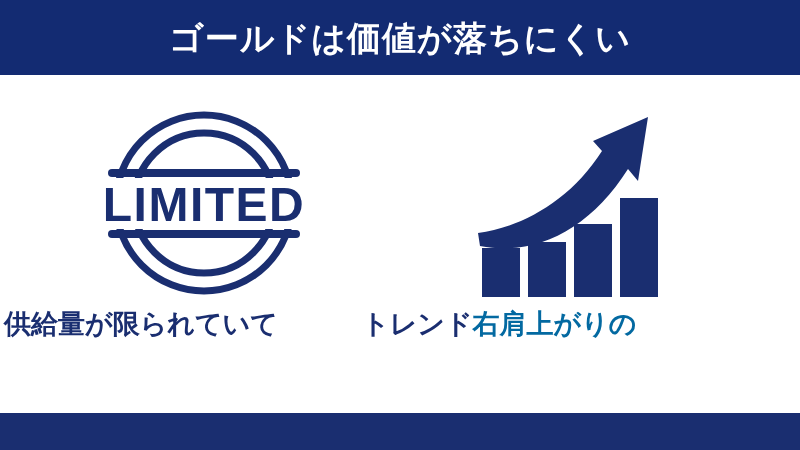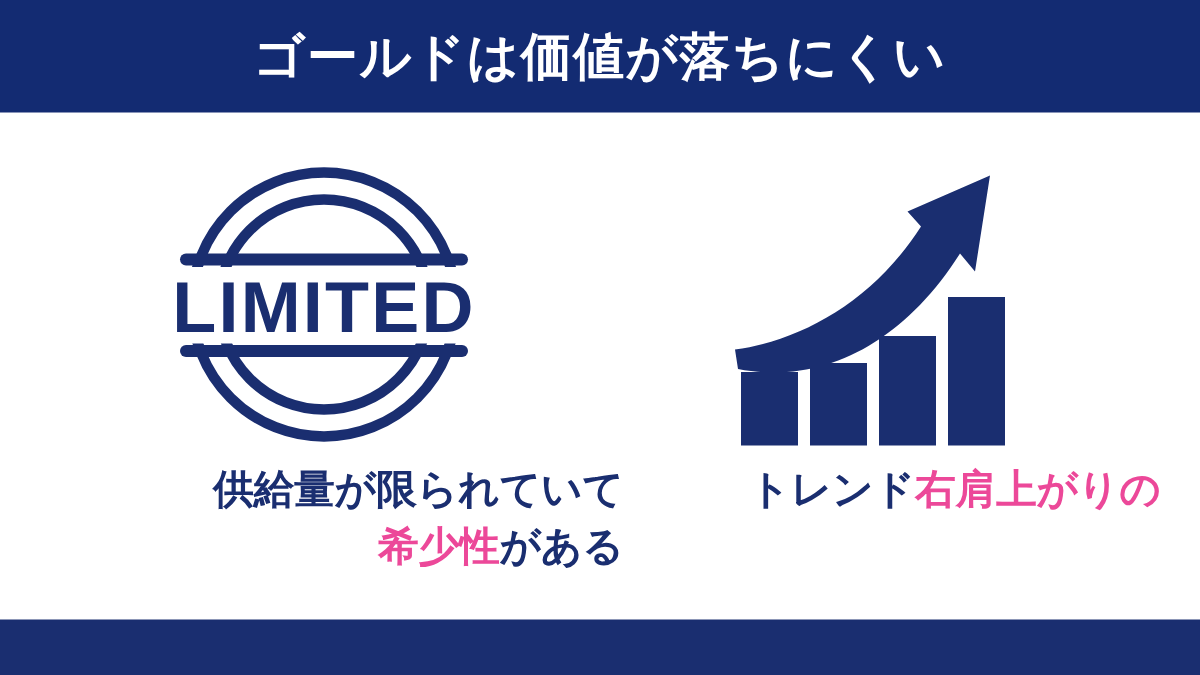--- a/index.html
+++ b/index.html
@@ -46,21 +46,21 @@
     left: 0;
     top: 413px;
     width: 800px;
     height: 37px;
     background: #1A2E70;
   }
 
   
   .content {
     position: absolute;
-    left: 16px;
+    left: 4px;
     top: 75px;
     width: 716px;
     height: 338px;
     display: flex;
   }
   .column {
     width: 400px;
     position: relative;
   }
 
@@ -77,30 +77,30 @@
   }
   .icon-wrap.left-icon { }
   .icon-wrap.right-icon { }
 
   
   .caption {
     position: absolute;
     top: 232px;
     left: 0;
     width: 400px;
-    text-align: right;
+    text-align: left;
     font-size: 27px;
     font-weight: bold;
     line-height: 1.42;
     color: #1A2E70;
-    font-family: Liberation Sans, sans-serif;
+    font-family: Liberation Mono, monospace;
     letter-spacing: 0px;
   }
   .caption .line { display: block; white-space: nowrap; }
-  .hl { color: #ec4899; }
+  .hl { color: #0369a1; }
 </style>
 </head>
 <body>
 
 <div id="slide">
 
   <div class="header-bar">
     <div class="header-title">ゴールドは価値が落ちにくい</div>
   </div>
 
@@ -122,23 +122,20 @@
           <line x1="8" y1="126" x2="192" y2="126" stroke="#1A2E70" stroke-width="8" stroke-linecap="round"></line>
 
           <rect x="6" y="70" width="188" height="51" fill="#ffffff"></rect>
           <text x="100" y="113" text-anchor="middle" font-family="'Liberation Sans','DejaVu Sans',sans-serif" font-size="48" font-weight="bold" letter-spacing="1.5" fill="#1A2E70">LIMITED</text>
         </svg>
       </div>
 
       <div class="caption">
         <span class="line">
           <span>供給量が限られていて</span>
-        </span>
-        <span class="line">
-          <span class="hl">希少性</span><span>がある</span>
         </span>
       </div>
     </div>
 
     <div class="column">
 
       <div class="icon-wrap right-icon">
         <svg width="200" height="195" viewBox="0 0 200 195">
 
           <g>

